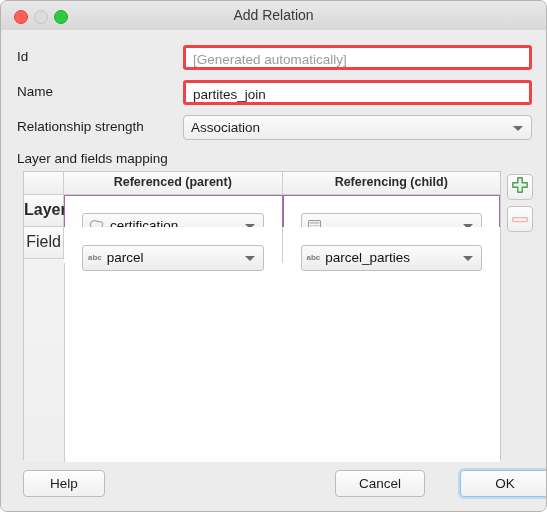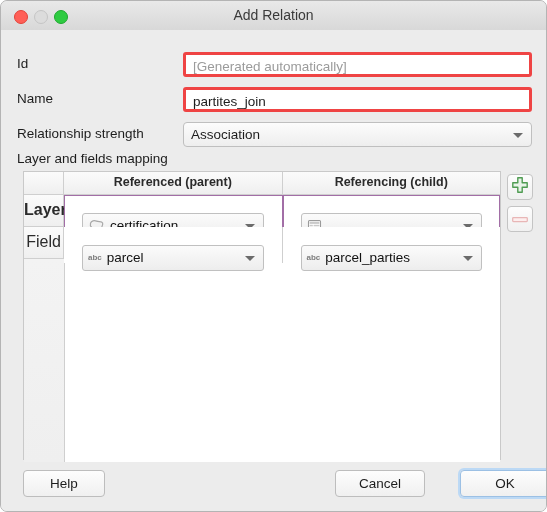--- a/index.html
+++ b/index.html
@@ -43,21 +43,20 @@
   #content {
     position: absolute;
     left: 0; top: 29px; right: 0; bottom: 0;
     background: #ececec;
   }
   
   .form-row {
     position: absolute;
     left: 14px; right: 14px;
     height: 25px;
-    margin-top: 7px;
   }
   .form-label {
     position: absolute; left: 2px; top: 4px;
     font-size: 13.5px; color: #1d1d1d;
     white-space: nowrap;
   }
   .field {
     position: absolute;
     left: 168px; right: 0; top: 0; height: 25px;
     box-sizing: border-box;

